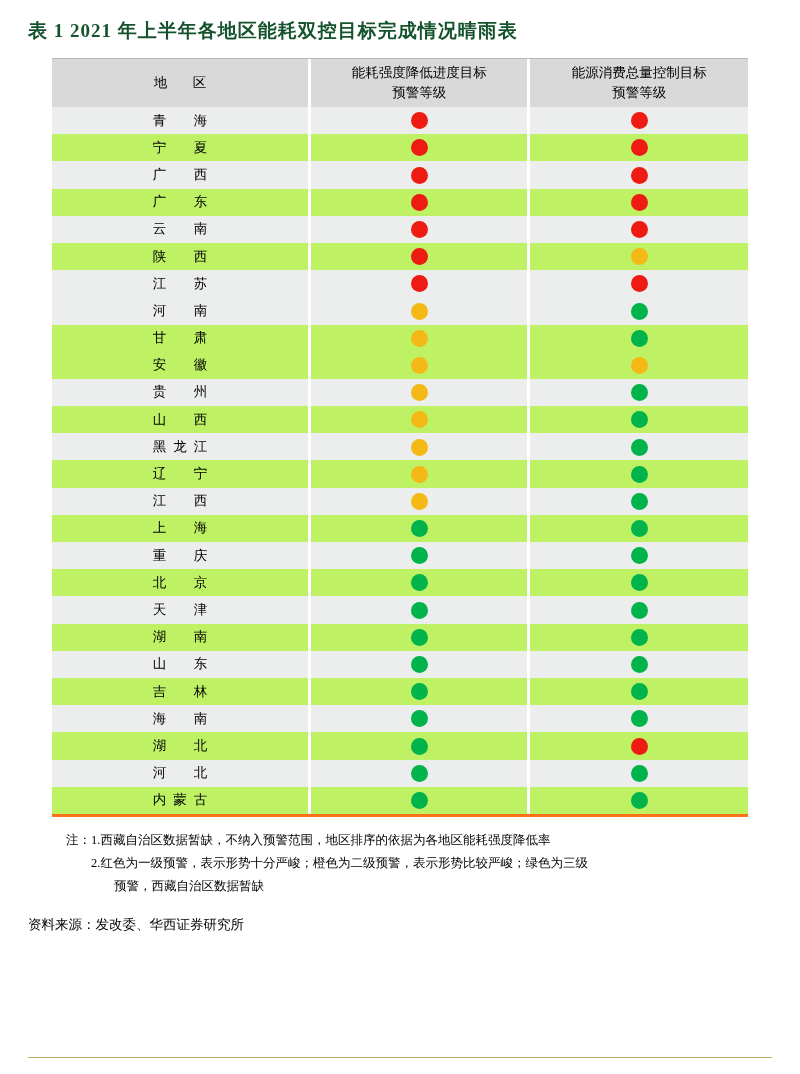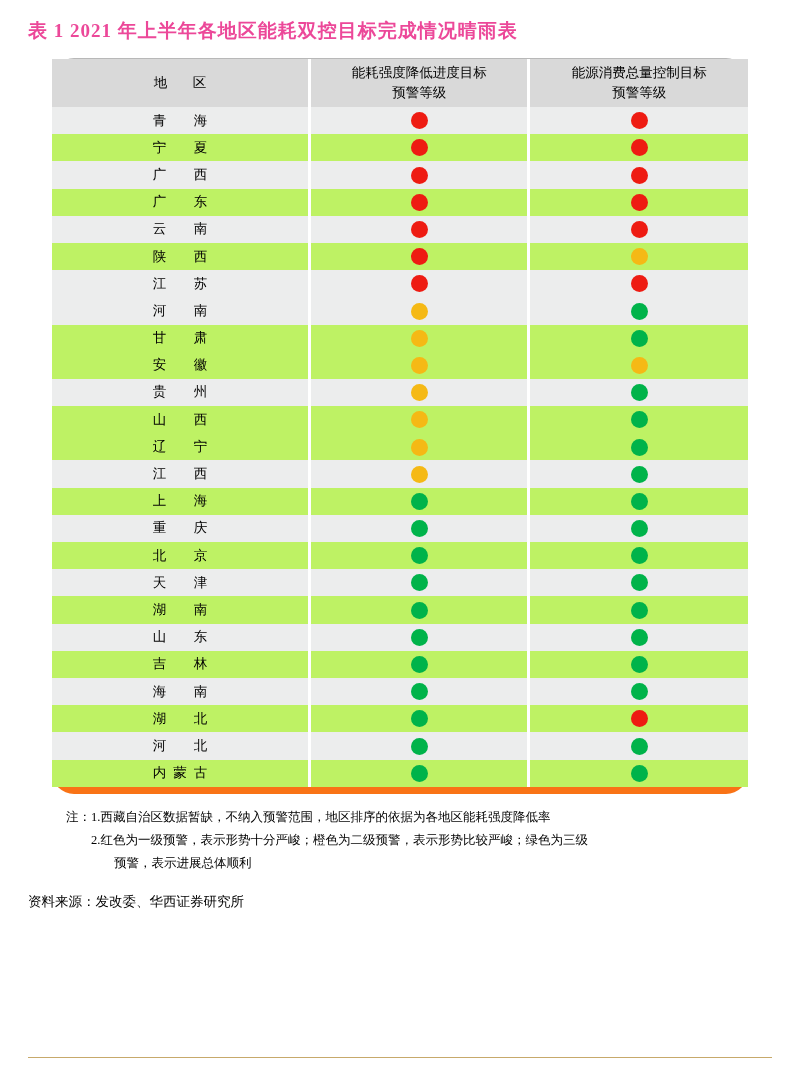--- a/index.html
+++ b/index.html
@@ -16,32 +16,31 @@
     overflow: hidden;
   }
   .page {
     width: 800px;
     height: 1074px;
     box-sizing: border-box;
     padding: 0;
     position: relative;
   }
   .title {
-    color: #ec4899;
+    color: #14532d;
     font-family: "Liberation Serif", serif;
     font-weight: bold;
     font-size: 19px;
     letter-spacing: 1px;
     padding: 18px 0 14px 28px;
   }
   .table-wrap {
     margin: 0 52px 0 52px;
     border-top: 1px solid #b8b8b8;
-    border-bottom: 7px solid #f97316;
-    border-radius: 22px;
+    border-bottom: 3px solid #f97316;
   }
   table.sheet {
     border-collapse: collapse;
     width: 100%;
     table-layout: fixed;
   }
   table.sheet th, table.sheet td {
     padding: 0;
     margin: 0;
   }
@@ -203,20 +202,25 @@
           <tr class="odd">
             <td class="region">贵　州</td>
             <td><span class="dot orange"></span></td>
             <td><span class="dot green"></span></td>
           </tr>
           <tr class="even">
             <td class="region">山　西</td>
             <td><span class="dot orange"></span></td>
             <td><span class="dot green"></span></td>
           </tr>
+          <tr class="odd">
+            <td class="region">黑龙江</td>
+            <td><span class="dot orange"></span></td>
+            <td><span class="dot green"></span></td>
+          </tr>
           <tr class="even">
             <td class="region">辽　宁</td>
             <td><span class="dot orange"></span></td>
             <td><span class="dot green"></span></td>
           </tr>
           <tr class="odd">
             <td class="region">江　西</td>
             <td><span class="dot orange"></span></td>
             <td><span class="dot green"></span></td>
           </tr>
@@ -281,19 +285,19 @@
 
   <div class="notes">
     <div class="note-row">
       <span class="note-label">注：</span>
       <span class="note-text">1.西藏自治区数据暂缺，不纳入预警范围，地区排序的依据为各地区能耗强度降低率</span>
     </div>
     <div class="note-row">
       <span class="note-label" style="visibility:hidden">注：</span>
       <span class="note-text">2.红色为一级预警，表示形势十分严峻；橙色为二级预警，表示形势比较严峻；绿色为三级</span>
     </div>
-    <div class="note-cont">预警，表示进展总体顺利</div>
+    <div class="note-cont">预警，西藏自治区数据暂缺</div>
   </div>
 
   <div class="source">资料来源：发改委、华西证券研究所</div>
 
   <div class="bottom-rule"></div>
 </div>
 
 </body></html>

